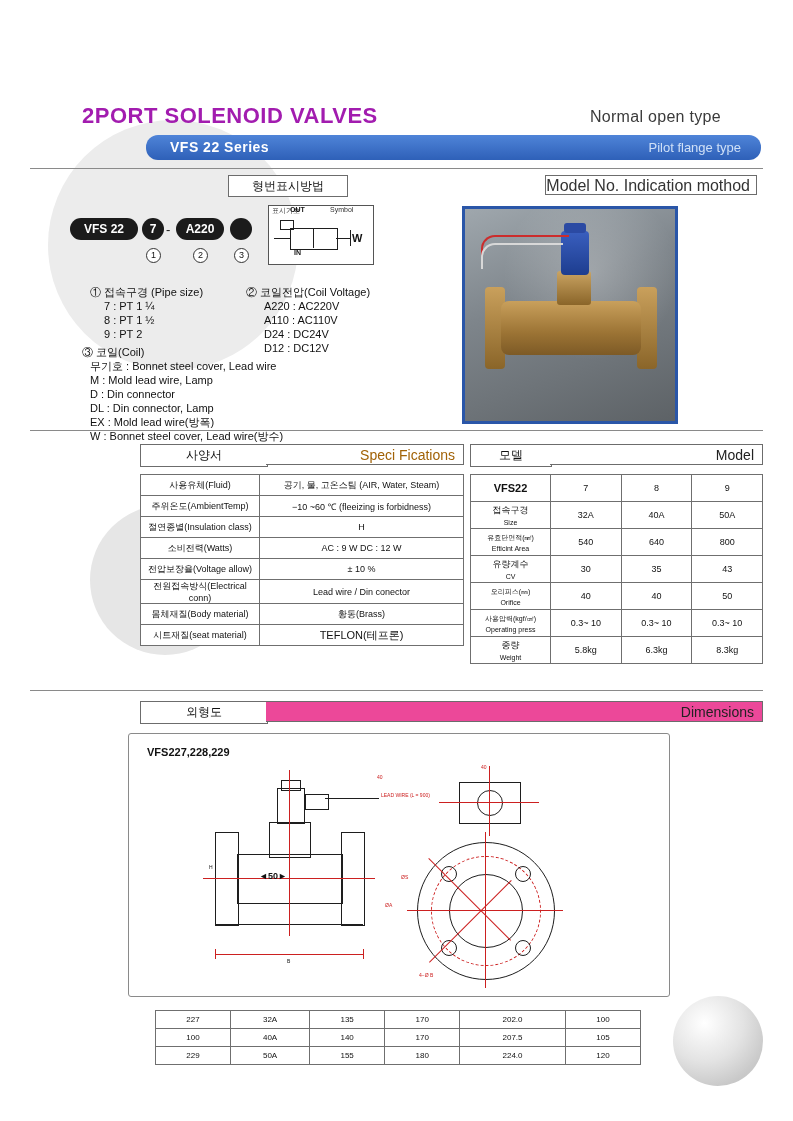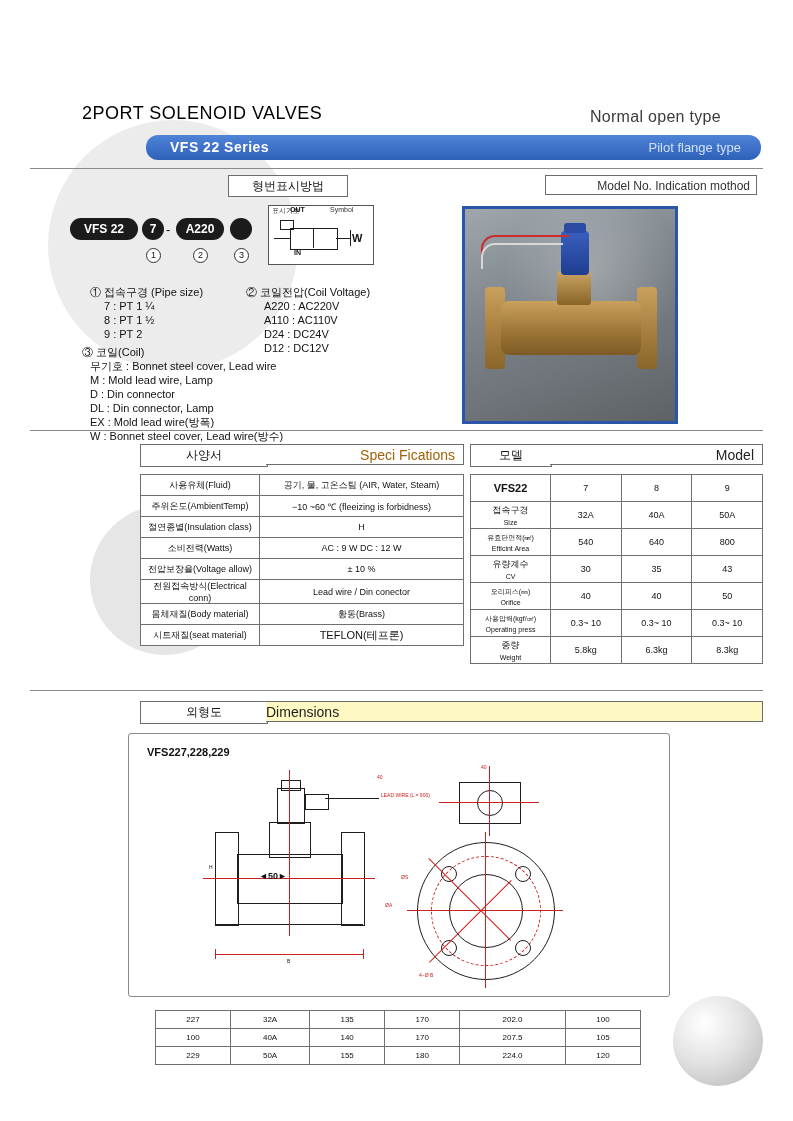--- a/index.html
+++ b/index.html
@@ -18,42 +18,42 @@
   .deco-1{left:48px;top:120px;width:250px;height:250px;background:#ececec;}
   .deco-2{left:90px;top:505px;width:150px;height:150px;background:#e6e6e6;}
   .deco-sphere{position:absolute;right:30px;bottom:35px;width:90px;height:90px;border-radius:50%;
     background:radial-gradient(circle at 35% 30%, #ffffff 0%, #e3e3e3 45%, #c9c9c9 75%, #bdbdbd 100%);z-index:0;}
 
   .content{position:relative;z-index:2;}
 
   
   .title-main{
     position:absolute;left:82px;top:103px;
-    font-size:18px;font-weight:normal;letter-spacing:0.5px;color:#000000;
+    font-size:22px;font-weight:bold;letter-spacing:0.5px;color:#a21caf;
   }
   .title-right{
     position:absolute;right:72px;top:108px;
     font-size:16px;color:#3b3b3b;letter-spacing:0.3px;
   }
   .bluebar{
     position:absolute;left:118px;top:135px;width:615px;height:25px;
     background:linear-gradient(#4f84d8,#2e60b8);
     border-radius:12px;
     margin-left:28px;
   }
   .bluebar .left{position:absolute;left:24px;top:4px;font-size:14px;font-weight:bold;color:#fff;letter-spacing:0.5px;}
   .bluebar .right{position:absolute;right:20px;top:5px;font-size:13px;color:#cfe0f7;}
 
   
   .box-label{
     position:absolute;border:1px solid #6c6c6c;background:#fff;
     font-size:12px;text-align:center;color:#111;
   }
   .lbl-model{left:228px;top:175px;width:118px;height:20px;line-height:20px;}
-  .lbl-model-en{position:absolute;right:36px;top:175px;width:212px;height:20px;line-height:20px;border:1px solid #6c6c6c;background:#fff;font-size:12px;color:#333;text-align:right;padding-right:6px;box-sizing:border-box;}
+  .lbl-model-en{position:absolute;right:36px;top:175px;width:212px;height:20px;line-height:20px;border:1px solid #6c6c6c;background:#fff;font-size:16px;color:#333;text-align:right;padding-right:6px;box-sizing:border-box;}
 
   .hr-thin{position:absolute;left:30px;width:733px;height:1px;background:#8a8a8a;}
 
   
   .code-pill{
     position:absolute;background:#1b1b1b;color:#fff;border-radius:11px;
     font-size:12px;font-weight:bold;text-align:center;
   }
   .pill-vfs{left:70px;top:218px;width:68px;height:22px;line-height:22px;}
   .pill-7{left:142px;top:218px;width:22px;height:22px;line-height:22px;}
@@ -108,21 +108,21 @@
   table.spec td.v{text-align:center;}
 
   table.model{position:absolute;left:470px;top:474px;width:293px;border-collapse:collapse;}
   table.model td{border:1px solid #6f6f6f;font-size:9px;text-align:center;color:#111;height:24px;}
   table.model td.k{width:77px;}
   table.model .big{font-size:11px;font-weight:bold;}
   .sub{font-size:7px;}
 
   
   .lbl-dim{left:140px;top:701px;width:126px;height:21px;line-height:21px;}
-  .dim-head-en{position:absolute;left:266px;top:701px;width:497px;height:21px;line-height:21px;border:1px solid #6c6c6c;border-left:none;background:#fef9c3;font-size:14px;color:#222;padding-right:8px;box-sizing:border-box;}
+  .dim-head-en{position:absolute;left:266px;top:701px;width:497px;height:21px;line-height:21px;border:1px solid #6c6c6c;border-left:none;background:#ec4899;font-size:14px;color:#222;text-align:right;padding-right:8px;box-sizing:border-box;}
 
   .dwg{position:absolute;left:128px;top:733px;width:540px;height:262px;border:1px solid #8a8a8a;background:#fff;border-radius:3px;}
   .dwg-title{position:absolute;left:18px;top:12px;font-size:11px;font-weight:bold;color:#111;}
 
   .dl{position:absolute;background:#1e1e1e;}
   .rl{position:absolute;background:#cc2020;}
   .rc{position:absolute;border:1px solid #cc2020;border-radius:50%;}
   .dc{position:absolute;border:1px solid #1e1e1e;border-radius:50%;}
   .dbox{position:absolute;border:1px solid #1e1e1e;}
   .rtxt{position:absolute;color:#cc2020;font-size:5px;}

